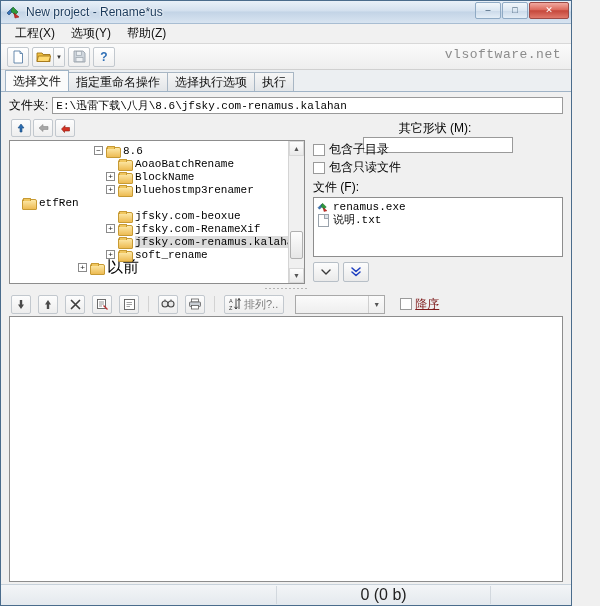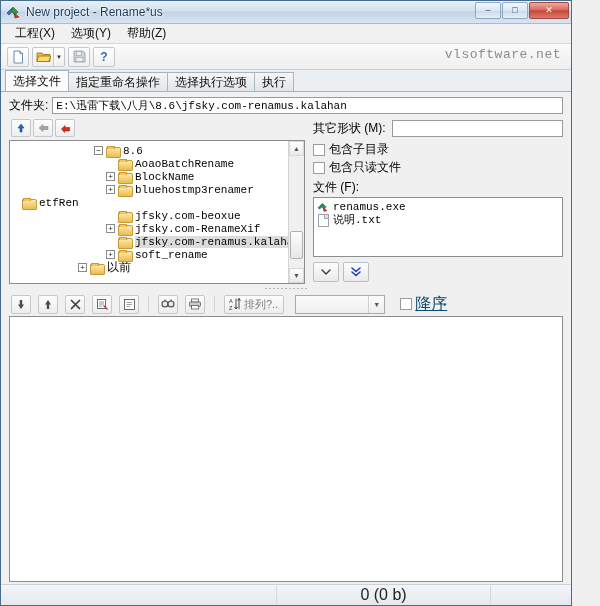--- a/index.html
+++ b/index.html
@@ -178,21 +178,21 @@
     background:linear-gradient(180deg,#fdfdfd 0%,#eaeaea 100%);
     border:1px solid #d8d8d8;box-sizing:border-box;
   }
   .vs-arrow.bottom{position:absolute;bottom:0;left:0;right:0;}
   .vs-thumb{
     position:absolute;left:1px;right:1px;height:26px;
     border:1px solid #b0b0b0;border-radius:2px;
     background:linear-gradient(180deg,#fdfdfd 0%,#e6e6e6 100%);
   }
   .right-col{flex:1 1 auto;display:flex;flex-direction:column;padding-top:2px;}
-  .field-row{display:flex;align-items:flex-start;height:20px;}
+  .field-row{display:flex;align-items:center;height:20px;flex-direction:column;}
   .field-row label{font-size:12px;margin-right:6px;white-space:nowrap;}
   .tinput{
     flex:1 1 auto;height:17px;box-sizing:border-box;
     border:1px solid #9a9a9a;background:#fff;
     font-size:11px;padding:1px 3px;
   }
   .chk-row{display:flex;align-items:center;height:17px;margin-top:1px;}
   .chkbox{
     width:12px;height:12px;box-sizing:border-box;
     border:1px solid #9a9a9a;background:#fff;margin-right:4px;flex:0 0 12px;
@@ -259,21 +259,21 @@
     background:linear-gradient(180deg,#fbfbfb 0%,#eeeeee 100%);
     display:flex;align-items:center;justify-content:flex-end;
     margin-left:4px;
   }
   .combo .arrow{
     width:15px;height:17px;display:flex;align-items:center;justify-content:center;
     font-size:7px;color:#555;border-left:1px solid #cfcfcf;
   }
   .desc-chk{display:flex;align-items:center;margin-left:8px;}
   .desc-chk .chkbox{margin-right:3px;}
-  .desc-chk span{font-size:16px;color:#0c4a6e;text-decoration:underline;}
+  .desc-chk span{font-size:12px;color:#7f1d1d;text-decoration:underline;}
   .bigbox{
     flex:1 1 auto;box-sizing:border-box;
     border:1px solid #8d8d8d;background:#fff;margin-bottom:2px;
   }
   
   .statusbar{
     flex:0 0 20px;height:20px;
     background:linear-gradient(180deg,#f3f5f7 0%,#e4e9ee 100%);
     border-top:1px solid #c8d2db;
     display:flex;align-items:center;position:relative;
@@ -459,21 +459,21 @@
                   <i></i>
                 </span>
               <span class="tlabel">soft_rename</span>
             </div>
 
             <div class="trow" style="padding-left:68px">
               <span class="expander">+</span>
               <span class="folder-ico">
                   <i></i>
                 </span>
-              <span class="tlabel" style="font-family:Liberation Serif, serif;font-size:12px">以前</span>
+              <span class="tlabel" style="font-family:Liberation Serif, serif;font-size:16px">以前</span>
             </div>
 
           </div>
           <div class="vscroll">
             <div class="vs-arrow">▲</div>
             <div class="vs-thumb" style="top:90px"></div>
             <div class="vs-arrow bottom">▼</div>
           </div>
         </div>
       </div>

